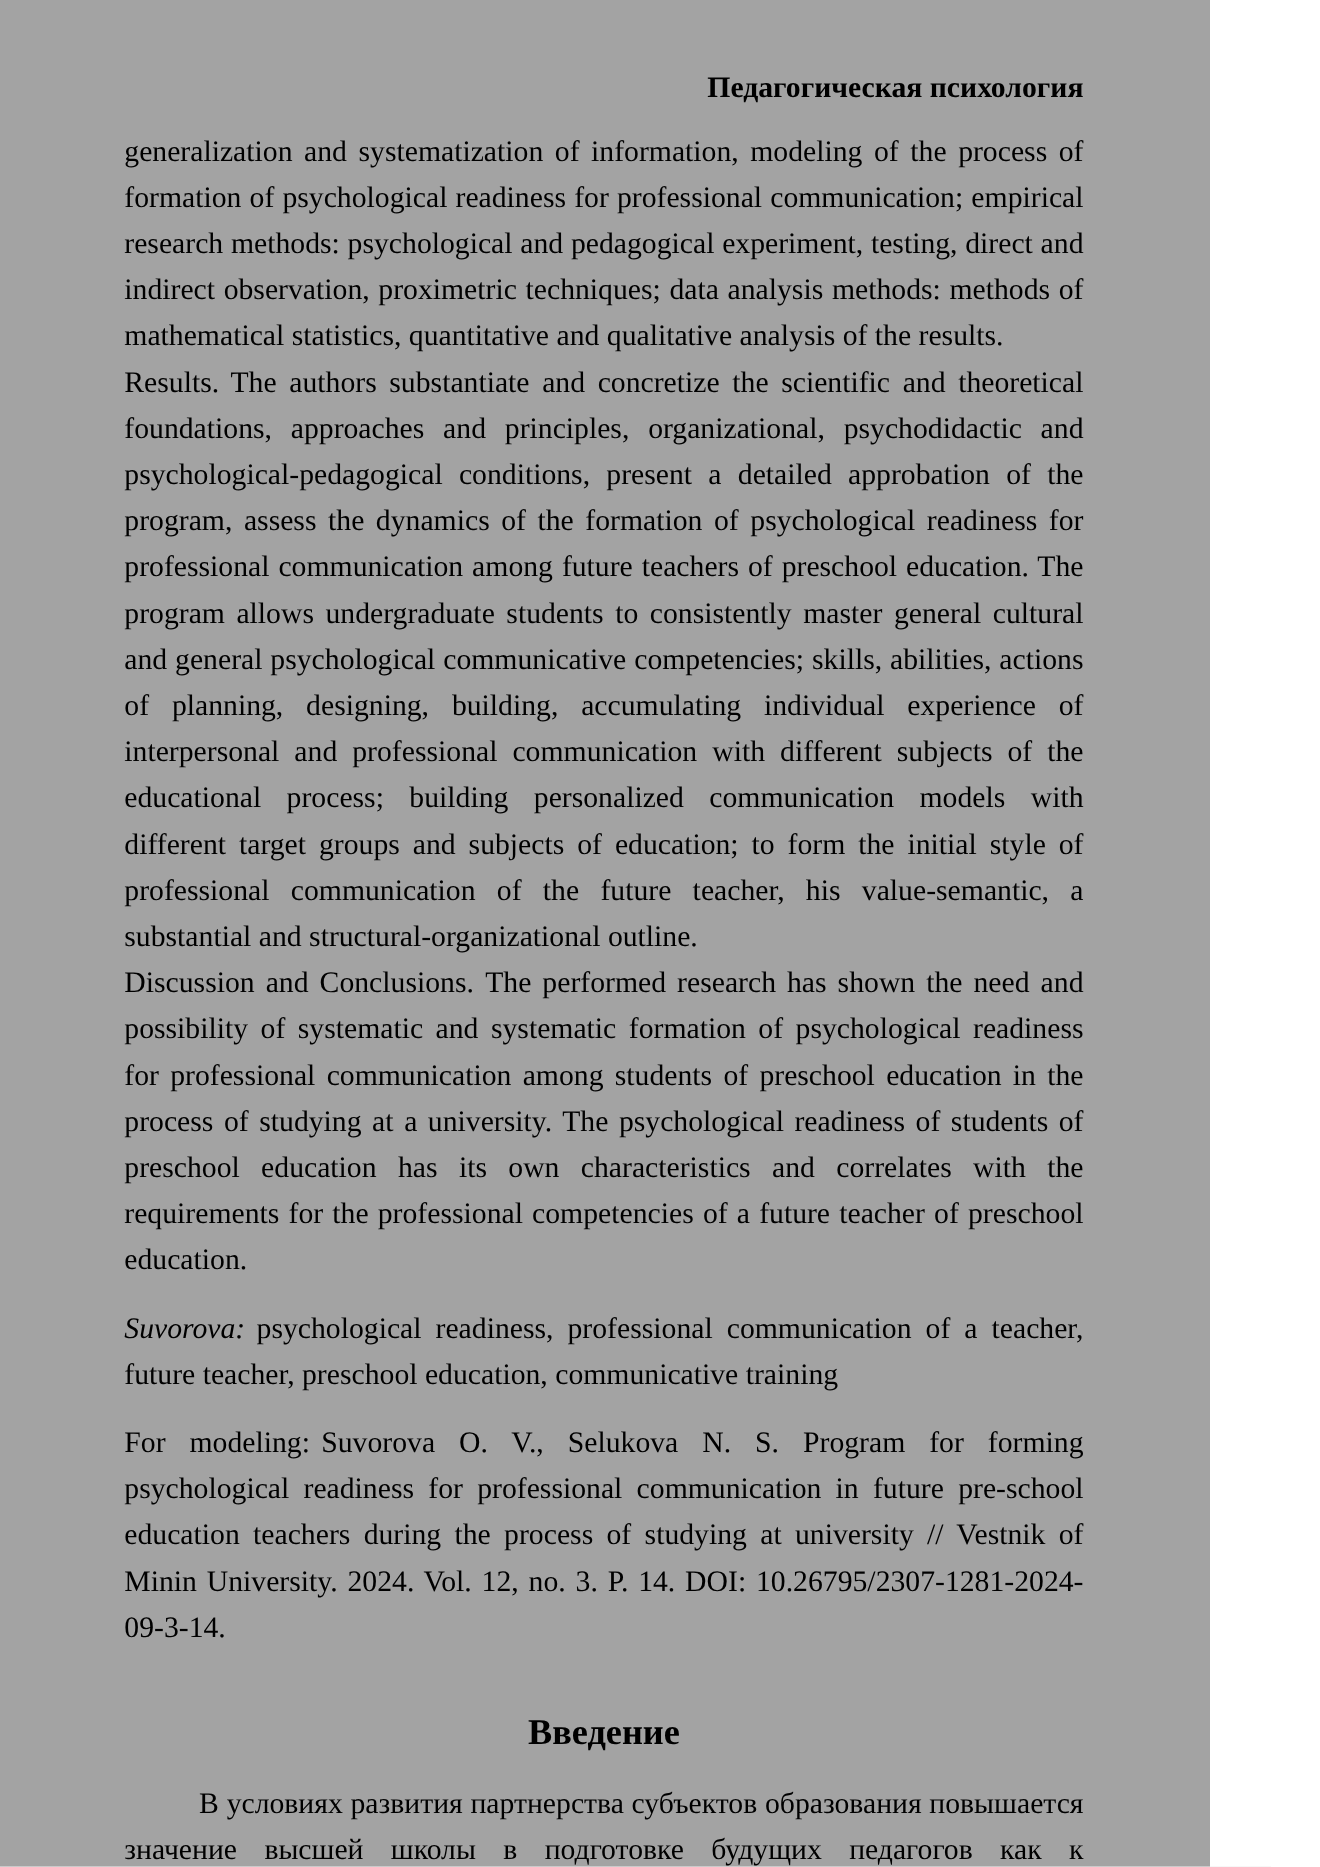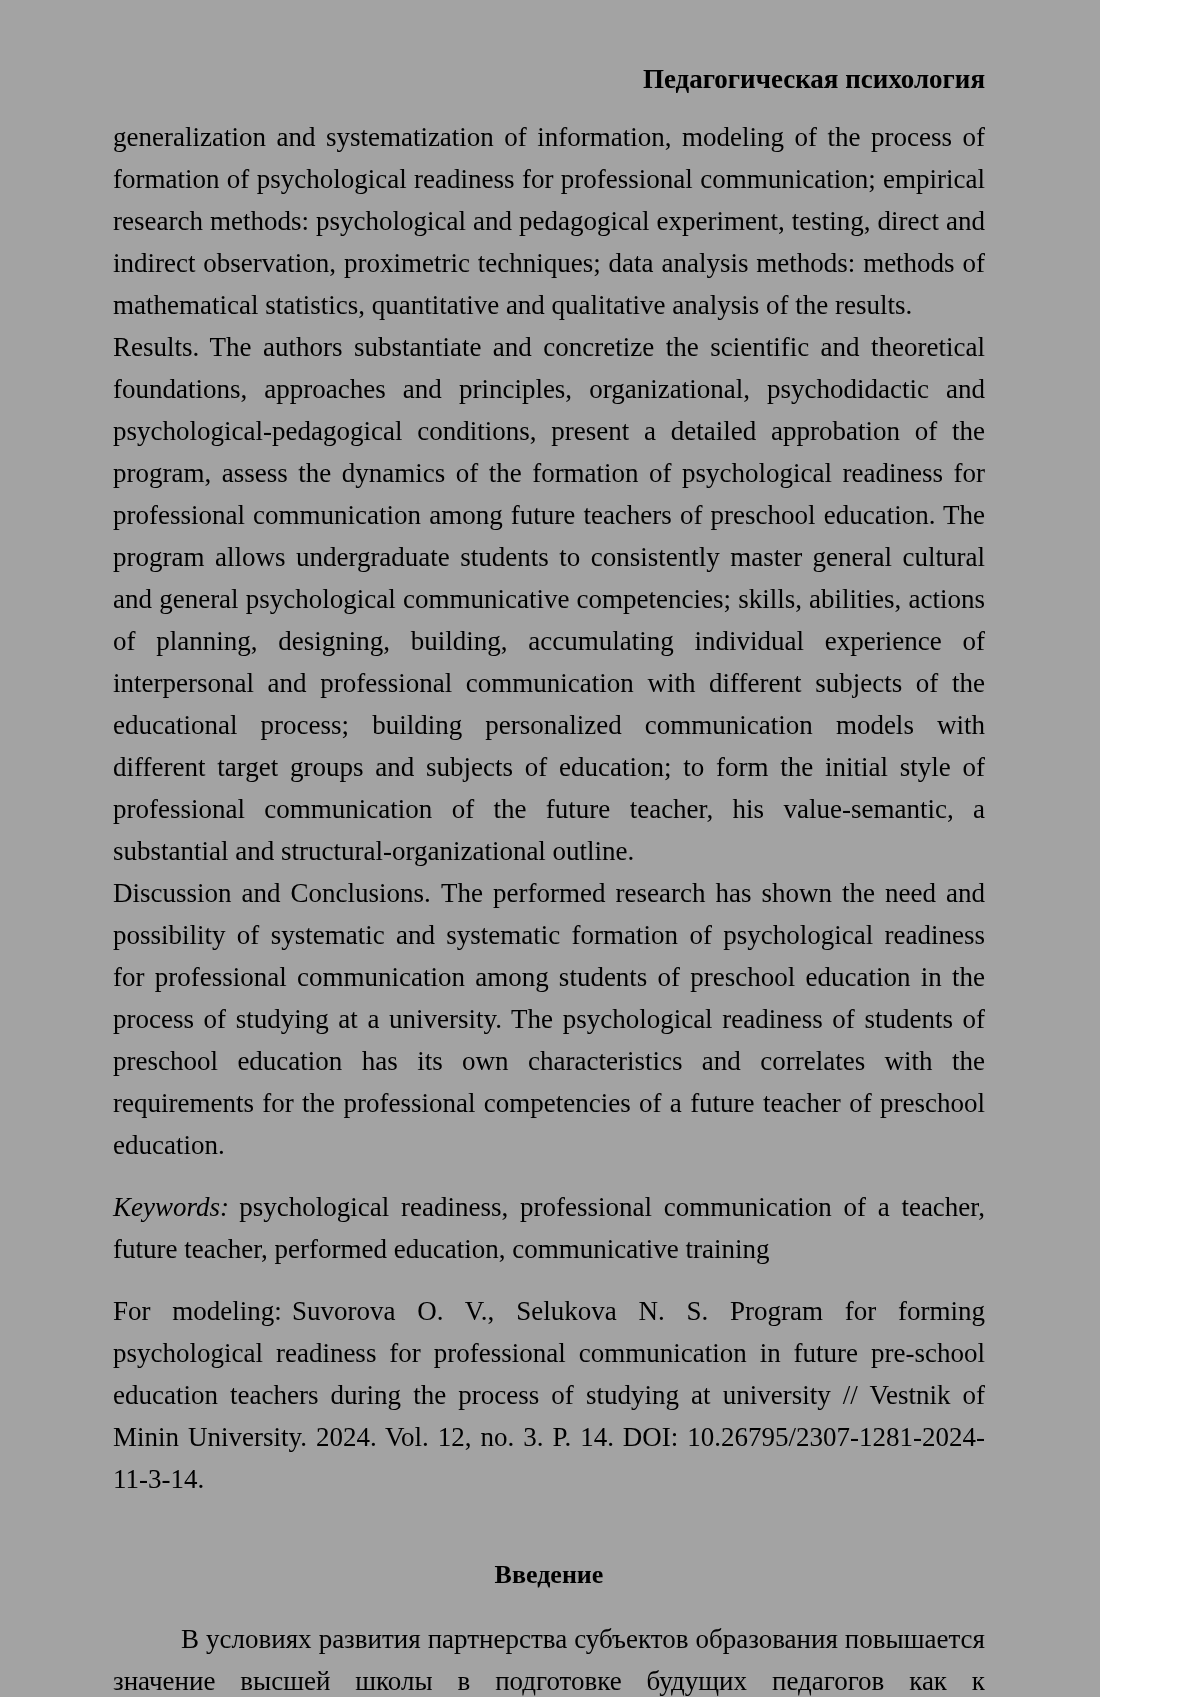--- a/index.html
+++ b/index.html
@@ -44,21 +44,21 @@
   p.keywords-para {
     margin-top: 20px;
   }
   p.citation-para {
     margin-top: 20px;
   }
   .section-heading {
     margin: 54px 0 22px 0;
     text-align: center;
     font-weight: bold;
-    font-size: 26px;
+    font-size: 33px;
     line-height: 42px;
   }
   p.intro-para {
     margin: 0;
     text-align: justify;
     text-indent: 68px;
   }
   .page-footer {
     position: absolute;
     right: 115px;
@@ -75,23 +75,23 @@
   <div class="content">
 
     <div class="running-head">Педагогическая психология</div>
 
     <p class="para">generalization and systematization of information, modeling of the process of formation of psychological readiness for professional communication; empirical research methods: psychological and pedagogical experiment, testing, direct and indirect observation, proximetric techniques; data analysis methods: methods of mathematical statistics, quantitative and qualitative analysis of the results.</p>
 
     <p class="para"><span class="lead-bold">Results.</span><span>The authors substantiate and concretize the scientific and theoretical foundations, approaches and principles, organizational, psychodidactic and psychological-pedagogical conditions, present a detailed approbation of the program, assess the dynamics of the formation of psychological readiness for professional communication among future teachers of preschool education. The program allows undergraduate students to consistently master general cultural and general psychological communicative competencies; skills, abilities, actions of planning, designing, building, accumulating individual experience of interpersonal and professional communication with different subjects of the educational process; building personalized communication models with different target groups and subjects of education; to form the initial style of professional communication of the future teacher, his value-semantic, a substantial and structural-organizational outline.</span></p>
 
     <p class="para"><span class="lead-bold">Discussion and Conclusions.</span><span>The performed research has shown the need and possibility of systematic and systematic formation of psychological readiness for professional communication among students of preschool education in the process of studying at a university. The psychological readiness of students of preschool education has its own characteristics and correlates with the requirements for the professional competencies of a future teacher of preschool education.</span></p>
 
-    <p class="para keywords-para"><span class="lead-italic">Keywords:</span><span>psychological readiness, professional communication of a teacher, future teacher, performed education, communicative training</span></p>
+    <p class="para keywords-para"><span class="lead-italic">Suvorova:</span><span>psychological readiness, professional communication of a teacher, future teacher, preschool education, communicative training</span></p>
 
-    <p class="para citation-para"><span class="lead-bold">For modeling:</span><span>Suvorova O. V., Selukova N. S. Program for forming psychological readiness for professional communication in future pre-school education teachers during the process of studying at university // Vestnik of Minin University. 2024. Vol. 12, no. 3. P. 14. DOI: 10.26795/2307-1281-2024-11-3-14.</span></p>
+    <p class="para citation-para"><span class="lead-bold">For modeling:</span><span>Suvorova O. V., Selukova N. S. Program for forming psychological readiness for professional communication in future pre-school education teachers during the process of studying at university // Vestnik of Minin University. 2024. Vol. 12, no. 3. P. 14. DOI: 10.26795/2307-1281-2024-09-3-14.</span></p>
 
     <div class="section-heading">Введение</div>
 
     <p class="intro-para">В условиях развития партнерства субъектов образования повышается значение высшей школы в подготовке будущих педагогов как к профессиональной деятельности, так и к профессиональным коммуникациям. На данном этапе модернизации образования недостаточно вооружить студентов педагогическими знаниями и умениями, развить коммуникативные способности, необходима психологическая подготовка студентов к продуктивному профессиональному взаимодействию со всеми участниками учебно-воспитательного процесса.</p>
 
   </div>
 
 </div>
 
 </body></html>

